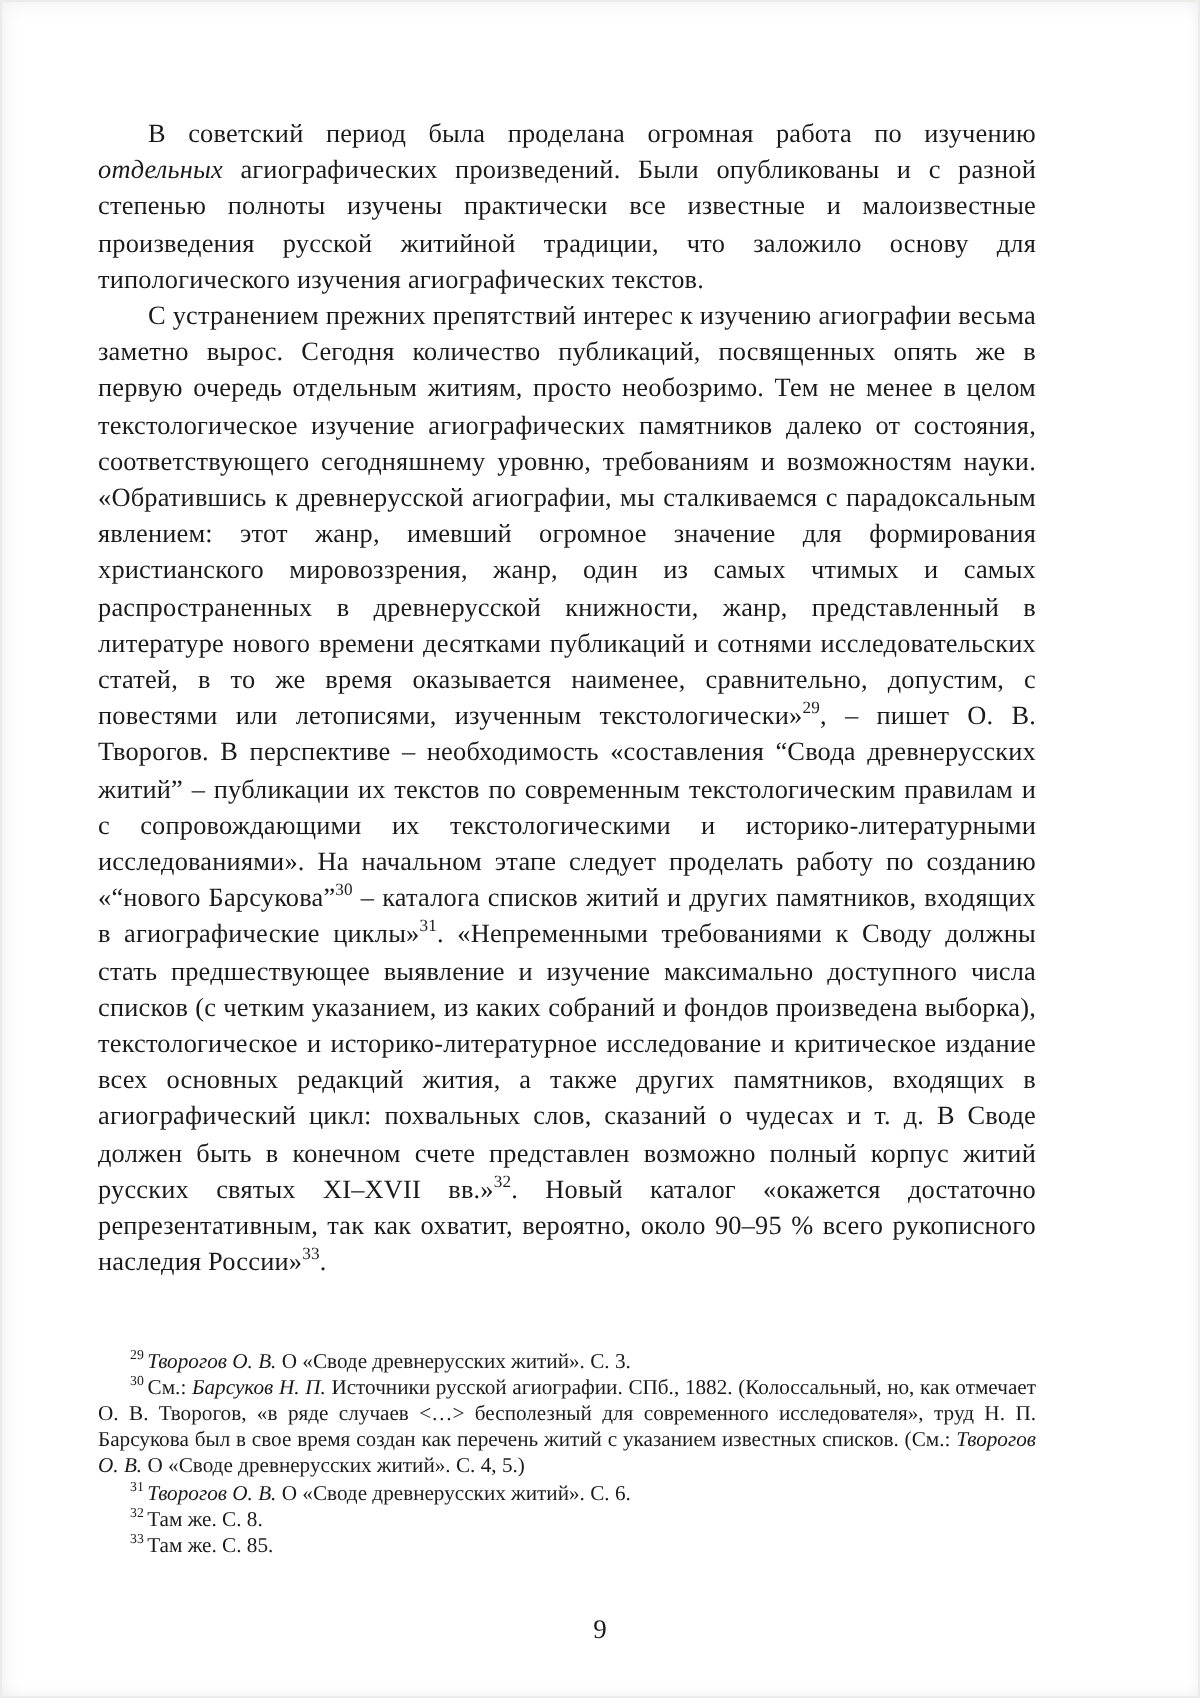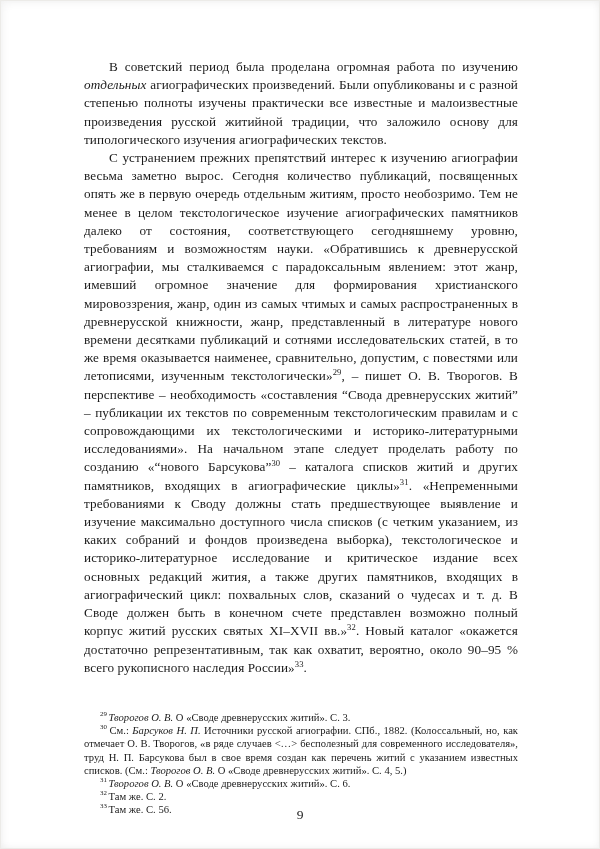--- a/index.html
+++ b/index.html
@@ -6,21 +6,21 @@
   html, body { background: #ffffff; }
   body {
     width: 600px; height: 849px;
     font-family: "Liberation Serif", "DejaVu Serif", serif;
     color: #1a1a1a;
   }
   .page {
     position: relative;
     width: 600px; height: 849px;
     background: #ffffff;
-    padding: 58px 82px 0 84px;
+    padding: 58px 82px 0 49px;
     overflow: hidden;
     box-shadow: inset 0 0 0 1px #ecebe8,
                 inset 3px 3px 9px rgba(0,0,0,0.05),
                 inset -2px -2px 7px rgba(0,0,0,0.04);
   }
   .body-text p.para {
     text-align: justify;
     text-indent: 25px;
     font-size: 13.2px;
     line-height: 18.2px;
@@ -59,17 +59,17 @@
 
 <div class="page">
   <main class="body-text" id="paragraphs">
       <p class="para"><span>В советский период была проделана огромная работа по изучению </span><span class="italic">отдельных</span><span> агиографических произведений. Были опубликованы и с разной степенью полноты изучены практически все известные и малоизвестные произведения русской житийной традиции, что заложило основу для типологического изучения агиографических текстов.</span></p>
       <p class="para"><span>С устранением прежних препятствий интерес к изучению агиографии весьма заметно вырос. Сегодня количество публикаций, посвященных опять же в первую очередь отдельным житиям, просто необозримо. Тем не менее в целом текстологическое изучение агиографических памятников далеко от состояния, соответствующего сегодняшнему уровню, требованиям и возможностям науки. «Обратившись к древнерусской агиографии, мы сталкиваемся с парадоксальным явлением: этот жанр, имевший огромное значение для формирования христианского мировоззрения, жанр, один из самых чтимых и самых распространенных в древнерусской книжности, жанр, представленный в литературе нового времени десятками публикаций и сотнями исследовательских статей, в то же время оказывается наименее, сравнительно, допустим, с повестями или летописями, изученным текстологически»</span><sup class="fnref">29</sup><span>, – пишет О. В. Творогов. В перспективе – необходимость «составления “Свода древнерусских житий” – публикации их текстов по современным текстологическим правилам и с сопровождающими их текстологическими и историко-литературными исследованиями». На начальном этапе следует проделать работу по созданию «“нового Барсукова”</span><sup class="fnref">30</sup><span> – каталога списков житий и других памятников, входящих в агиографические циклы»</span><sup class="fnref">31</sup><span>. «Непременными требованиями к Своду должны стать предшествующее выявление и изучение максимально доступного числа списков (с четким указанием, из каких собраний и фондов произведена выборка), текстологическое и историко-литературное исследование и критическое издание всех основных редакций жития, а также других памятников, входящих в агиографический цикл: похвальных слов, сказаний о чудесах и т. д. В Своде должен быть в конечном счете представлен возможно полный корпус житий русских святых XI–XVII вв.»</span><sup class="fnref">32</sup><span>. Новый каталог «окажется достаточно репрезентативным, так как охватит, вероятно, около 90–95 % всего рукописного наследия России»</span><sup class="fnref">33</sup><span>.</span></p>
     </main>
   <section class="footnotes" id="footnotes">
       <p class="footnote"><sup class="fnnum">29 </sup><span class="italic">Творогов О. В.</span><span> О «Своде древнерусских житий». С. 3.</span></p>
       <p class="footnote"><sup class="fnnum">30 </sup><span>См.: </span><span class="italic">Барсуков Н. П.</span><span> Источники русской агиографии. СПб., 1882. (Колоссальный, но, как отмечает О. В. Творогов, «в ряде случаев &lt;…&gt; бесполезный для современного исследователя», труд Н. П. Барсукова был в свое время создан как перечень житий с указанием известных списков. (См.: </span><span class="italic">Творогов О. В.</span><span> О «Своде древнерусских житий». С. 4, 5.)</span></p>
       <p class="footnote"><sup class="fnnum">31 </sup><span class="italic">Творогов О. В.</span><span> О «Своде древнерусских житий». С. 6.</span></p>
-      <p class="footnote"><sup class="fnnum">32 </sup><span>Там же. С. 2.</span></p>
-      <p class="footnote"><sup class="fnnum">33 </sup><span>Там же. С. 56.</span></p>
+      <p class="footnote"><sup class="fnnum">32 </sup><span>Там же. С. 8.</span></p>
+      <p class="footnote"><sup class="fnnum">33 </sup><span>Там же. С. 85.</span></p>
     </section>
   <div class="page-number">9</div>
 </div>
 
 </body></html>

